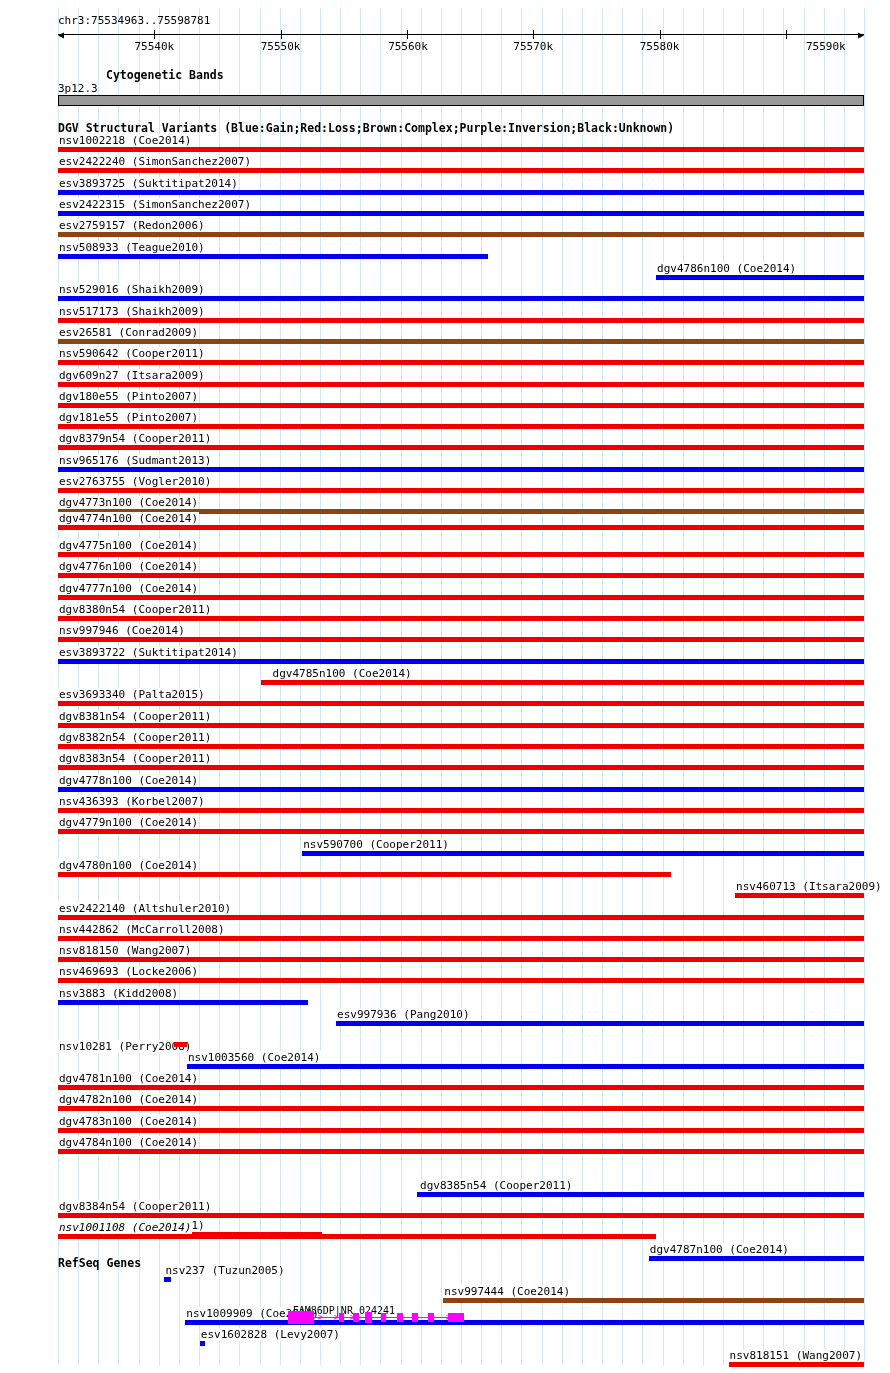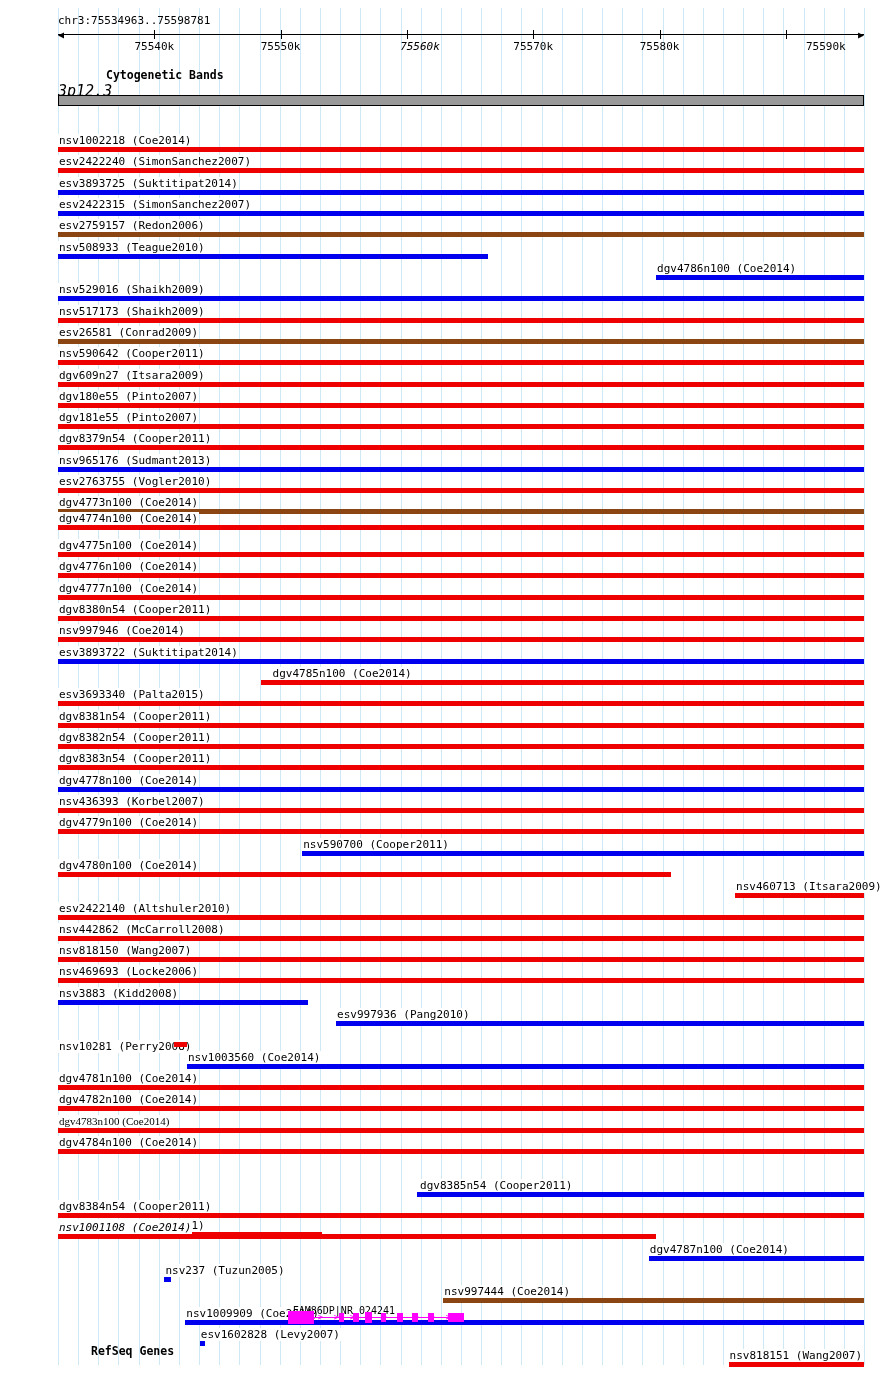--- a/index.html
+++ b/index.html
@@ -20,21 +20,21 @@
   
   .ruler{position:absolute;left:58px;top:30px;width:806px;height:18px;}
   .ruler-line{position:absolute;left:0;top:4px;width:806px;height:1px;background:#000;}
   .tick{position:absolute;top:0;width:1px;height:9px;background:#000;}
   .tick-label{position:absolute;top:10px;font-size:11px;transform:translateX(-50%);white-space:nowrap;}
   .arrow-l{position:absolute;left:0;top:0;font-size:10px;line-height:9px;}
   .arrow-r{position:absolute;right:0;top:0;font-size:10px;line-height:9px;}
 
   .section-title{position:absolute;font-weight:bold;font-size:11.5px;white-space:nowrap;}
 
-  .band-label{position:absolute;font-size:15px;font-style:italic;}
+  .band-label{position:absolute;font-size:11px;}
   .band-bar{position:absolute;left:58px;width:806px;height:11px;background:#999999;border:1px solid #000;box-sizing:border-box;}
 
   .track{position:absolute;left:0;width:890px;height:21px;}
   .track-label{position:absolute;font-size:11px;white-space:nowrap;background:#fff;padding:0 1px;}
   .bar{position:absolute;height:5px;}
 
   .refseq-title{position:absolute;font-weight:bold;font-size:11.5px;}
   .gene-label{position:absolute;font-size:10px;white-space:nowrap;}
   .gene-block{position:absolute;background:#ff00ff;}
   .gene-line{position:absolute;height:1px;background:#ff00ff;}
@@ -93,33 +93,34 @@
 
   <div class="ruler" id="ruler">
     <div class="ruler-line"></div>
     <div class="arrow-l">◀</div>
     <div class="arrow-r">▶</div>
   <div class="tick" style="left: 96.317px;"></div>
       <div class="tick-label" style="left: 96.317px;">75540k</div>
       <div class="tick" style="left: 222.617px;"></div>
       <div class="tick-label" style="left: 222.617px;">75550k</div>
       <div class="tick" style="left: 348.917px;"></div>
-      <div class="tick-label" style="left: 362px; font-style: italic;">75560k</div>
+      <div class="tick-label" style="left: 350px;">75560k</div>
       <div class="tick" style="left: 475.218px;"></div>
       <div class="tick-label" style="left: 475.218px;">75570k</div>
       <div class="tick" style="left: 601.518px;"></div>
       <div class="tick-label" style="left: 601.518px;">75580k</div>
       <div class="tick" style="left: 727.818px;"></div>
       <div class="tick-label" style="left: 727.818px; margin-left: 40px;">75590k</div>
     </div>
 
   <div class="section-title" style="left:58px;top:68px;margin-left:48px;">Cytogenetic Bands</div>
   <div class="band-label" style="left:58px;top:82px;">3p12.3</div>
   <div class="band-bar" style="top:95px;"></div>
 
+  <div class="section-title" style="left:58px;top:121px;">DGV Structural Variants (Blue:Gain;Red:Loss;Brown:Complex;Purple:Inversion;Black:Unknown)</div>
 
   <div id="tracks">
       <div class="track" style="top: 134px;">
         <div class="track-label" style="left: 58px; top: 0px;">nsv1002218 (Coe2014)</div>
         <div class="bar" style="left: 58px; width: 806px; top: 13px; background: rgb(238, 0, 0);"></div>
       </div>
       <div class="track" style="top: 155.32px;">
         <div class="track-label" style="left: 58px; top: 0px;">esv2422240 (SimonSanchez2007)</div>
         <div class="bar" style="left: 58px; width: 806px; top: 13px; background: rgb(238, 0, 0);"></div>
       </div>
@@ -292,21 +293,21 @@
         <div class="bar" style="left: 186.96px; width: 677.04px; top: 13px; background: rgb(0, 0, 238);"></div>
       </div>
       <div class="track" style="top: 1072.08px;">
         <div class="track-label" style="left: 58px; top: 0px;">dgv4781n100 (Coe2014)</div>
         <div class="bar" style="left: 58px; width: 806px; top: 13px; background: rgb(238, 0, 0);"></div>
       </div>
       <div class="track" style="top: 1093.4px;">
         <div class="track-label" style="left: 58px; top: 0px;">dgv4782n100 (Coe2014)</div>
         <div class="bar" style="left: 58px; width: 806px; top: 13px; background: rgb(238, 0, 0);"></div>
       </div>
-      <div class="track" style="top: 1114.72px; font-family: Liberation Serif, serif;">
+      <div class="track" style="top: 1114.72px;">
         <div class="track-label" style="left: 58px; top: 0px;">dgv4783n100 (Coe2014)</div>
         <div class="bar" style="left: 58px; width: 806px; top: 13px; background: rgb(238, 0, 0);"></div>
       </div>
       <div class="track" style="top: 1136.04px;">
         <div class="track-label" style="left: 58px; top: 0px;">dgv4784n100 (Coe2014)</div>
         <div class="bar" style="left: 58px; width: 806px; top: 13px; background: rgb(238, 0, 0);"></div>
       </div>
       <div class="track" style="top: 1219px;">
         <div class="track-label" style="left: 58px; top: 0px;">nsv590669 (Cooper2011)</div>
         <div class="bar" style="left: 58px; width: 264.368px; top: 13px; background: rgb(238, 0, 0);"></div>
@@ -345,21 +346,21 @@
       </div>
       <div class="track" style="top: 1349.24px;">
         <div class="track-label" style="left: 728.592px; top: 0px;">nsv818151 (Wang2007)</div>
         <div class="bar" style="left: 728.592px; width: 135.408px; top: 13px; background: rgb(238, 0, 0);"></div>
       </div>
       <div class="track" style="top: 1370.56px;">
         <div class="track-label" style="left: 201.468px; top: 0px;">nsv499479 (Kidd2010b)</div>
       </div>
     </div>
 
-  <div class="refseq-title" style="left:58px;top:1344px;margin-left:33px;">RefSeq Genes</div>
+  <div class="refseq-title" style="left:58px;top:1256px;">RefSeq Genes</div>
   <div id="gene-track">
       <div class="gene-label" style="left: 292.71px; top: 1305px;">FAM86DP|NR_024241</div>
       <div class="gene-line" style="left: 287.71px; top: 1317px; width: 175.708px;"></div>
       <div class="gene-block" style="left: 287.71px; width: 26px; height: 13px; top: 1310.5px;"></div>
       <div class="gene-block" style="left: 338.665px; width: 5px; height: 9px; top: 1312.5px;"></div>
       <div class="gene-block" style="left: 352.722px; width: 6px; height: 9px; top: 1312.5px;"></div>
       <div class="gene-block" style="left: 365.022px; width: 7px; height: 11px; top: 1311.5px;"></div>
       <div class="gene-block" style="left: 380.835px; width: 5px; height: 9px; top: 1312.5px;"></div>
       <div class="gene-block" style="left: 396.649px; width: 6px; height: 9px; top: 1312.5px;"></div>
       <div class="gene-block" style="left: 412.463px; width: 6px; height: 9px; top: 1312.5px;"></div>

